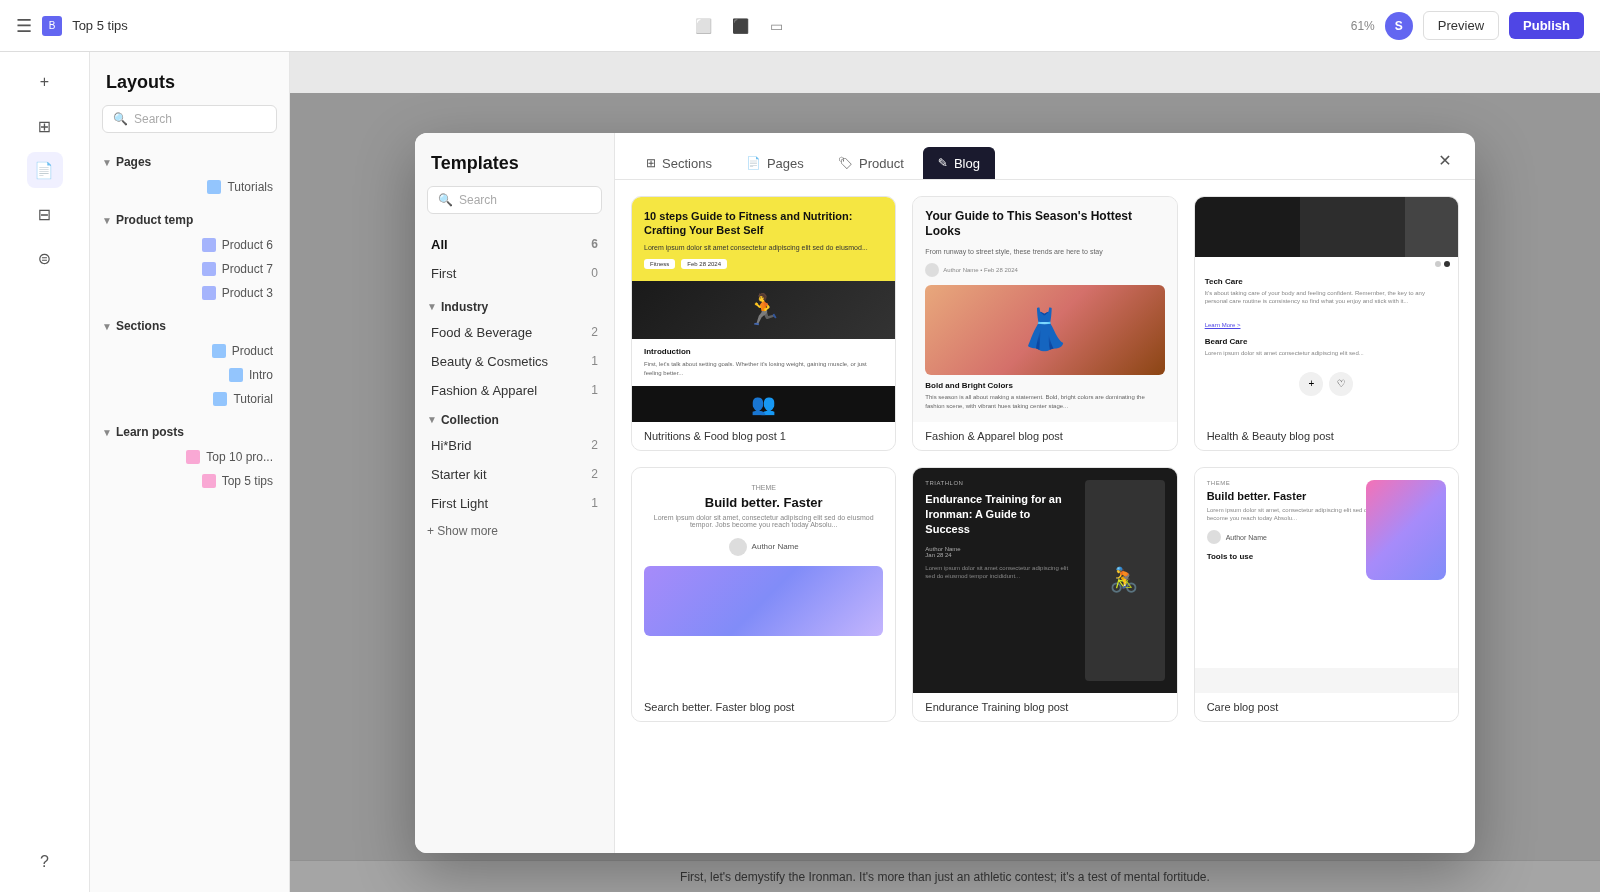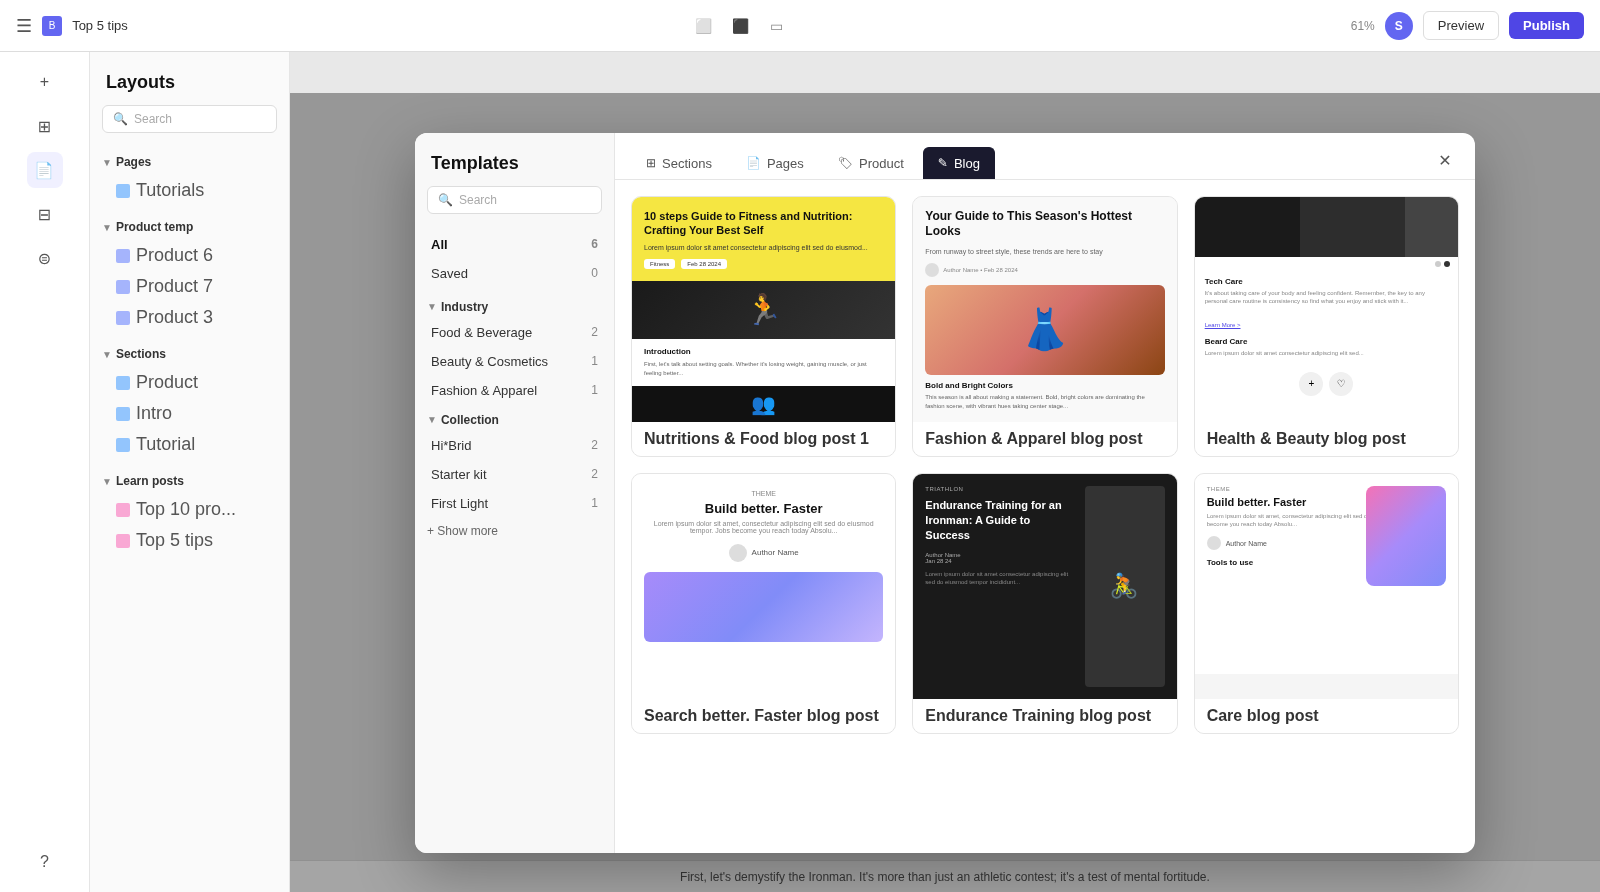--- a/index.html
+++ b/index.html
@@ -20,21 +20,21 @@
     
     .left-sidebar { position: absolute; top: 52px; left: 0; width: 90px; height: calc(100% - 52px); background: #fff; border-right: 1px solid #e5e5e5; display: flex; flex-direction: column; align-items: center; padding: 12px 0; gap: 8px; z-index: 1; }
     .sidebar-icon { width: 36px; height: 36px; border-radius: 8px; display: flex; align-items: center; justify-content: center; cursor: pointer; color: #555; font-size: 16px; }
     .sidebar-icon.active { background: #f0f0ff; color: #4f46e5; }
     .sidebar-icon.add { color: #555; }
 
     
     .second-sidebar { position: absolute; top: 52px; left: 90px; width: 200px; height: calc(100% - 52px); background: #fafafa; border-right: 1px solid #e5e5e5; overflow-y: auto; z-index: 1; }
     .nav-section { padding: 4px 0; }
     .nav-section-header { padding: 6px 12px; font-size: 12px; font-weight: 600; color: #333; display: flex; align-items: center; gap: 4px; }
-    .nav-item { padding: 5px 12px 5px 22px; font-size: 18px; color: #555; cursor: pointer; display: flex; align-items: center; gap: 6px; border-radius: 4px; margin: 0 4px; }
+    .nav-item { padding: 5px 12px 5px 22px; font-size: 12px; color: #555; cursor: pointer; display: flex; align-items: center; gap: 6px; border-radius: 4px; margin: 0 4px; justify-content: flex-end; }
     .nav-item .icon-sm { width: 14px; height: 14px; background: #a5b4fc; border-radius: 2px; flex-shrink: 0; }
     .nav-item .icon-blog { background: #f9a8d4; }
     .nav-item .icon-page { background: #93c5fd; }
     .caret { font-size: 10px; color: #888; }
 
     
     .main-content { position: absolute; top: 52px; left: 290px; right: 0; bottom: 0; background: #e8e8e8; }
 
     
     .modal-overlay { position: absolute; inset: 0; background: rgba(0,0,0,0.35); display: flex; align-items: center; justify-content: center; z-index: 100; margin-top: 41px; }
@@ -130,21 +130,21 @@
     .thumb-gradient { background: #fff; height: 100%; padding: 12px; }
     .thumb-gradient-tag { font-size: 6px; color: #888; text-transform: uppercase; letter-spacing: 0.5px; margin-bottom: 4px; }
     .thumb-gradient-title { font-size: 11px; font-weight: 700; color: #111; margin-bottom: 4px; }
     .thumb-gradient-body { font-size: 6px; color: #888; line-height: 1.4; margin-bottom: 8px; }
     .thumb-gradient-author { display: flex; align-items: center; gap: 5px; margin-bottom: 8px; }
     .thumb-gradient-avatar { width: 14px; height: 14px; background: #ddd; border-radius: 50%; }
     .thumb-gradient-author-name { font-size: 7px; color: #555; }
     .thumb-gradient-img { width: 80px; height: 100px; position: absolute; right: 12px; top: 12px; background: linear-gradient(135deg, #f472b6, #a78bfa, #818cf8); border-radius: 8px; }
     .thumb-gradient-section { font-size: 8px; font-weight: 600; color: #111; margin-bottom: 3px; margin-top: 4px; }
 
-    .template-label { padding: 8px 12px; font-size: 16px; color: #333; font-weight: 700; background: #fff; }
+    .template-label { padding: 8px 12px; font-size: 11px; color: #333; font-weight: 400; background: #fff; }
 
     
     .templates-grid::-webkit-scrollbar { width: 6px; }
     .templates-grid::-webkit-scrollbar-thumb { background: #ccc; border-radius: 3px; }
 
     
     .bottom-hint { position: absolute; bottom: 0; left: 290px; right: 0; height: 32px; background: rgba(255,255,255,0.9); display: flex; align-items: center; justify-content: center; font-size: 12px; color: #555; border-top: 1px solid #ddd; }
   </style>
 </head>
 <body>
@@ -264,21 +264,21 @@
             <span>🔍</span>
             <span style="font-size:12px;color:#aaa;">Search</span>
           </div>
 
           <div class="filter-section">
             <div class="filter-item active">
               <span>All</span>
               <span class="filter-count">6</span>
             </div>
             <div class="filter-item">
-              <span>Saved</span>
+              <span>First</span>
               <span class="filter-count">0</span>
             </div>
           </div>
 
           <div class="industry-header">
             <span class="caret">▼</span>
             <span>Industry</span>
           </div>
           <div class="filter-item">
             <span>Food &amp; Beverage</span>

